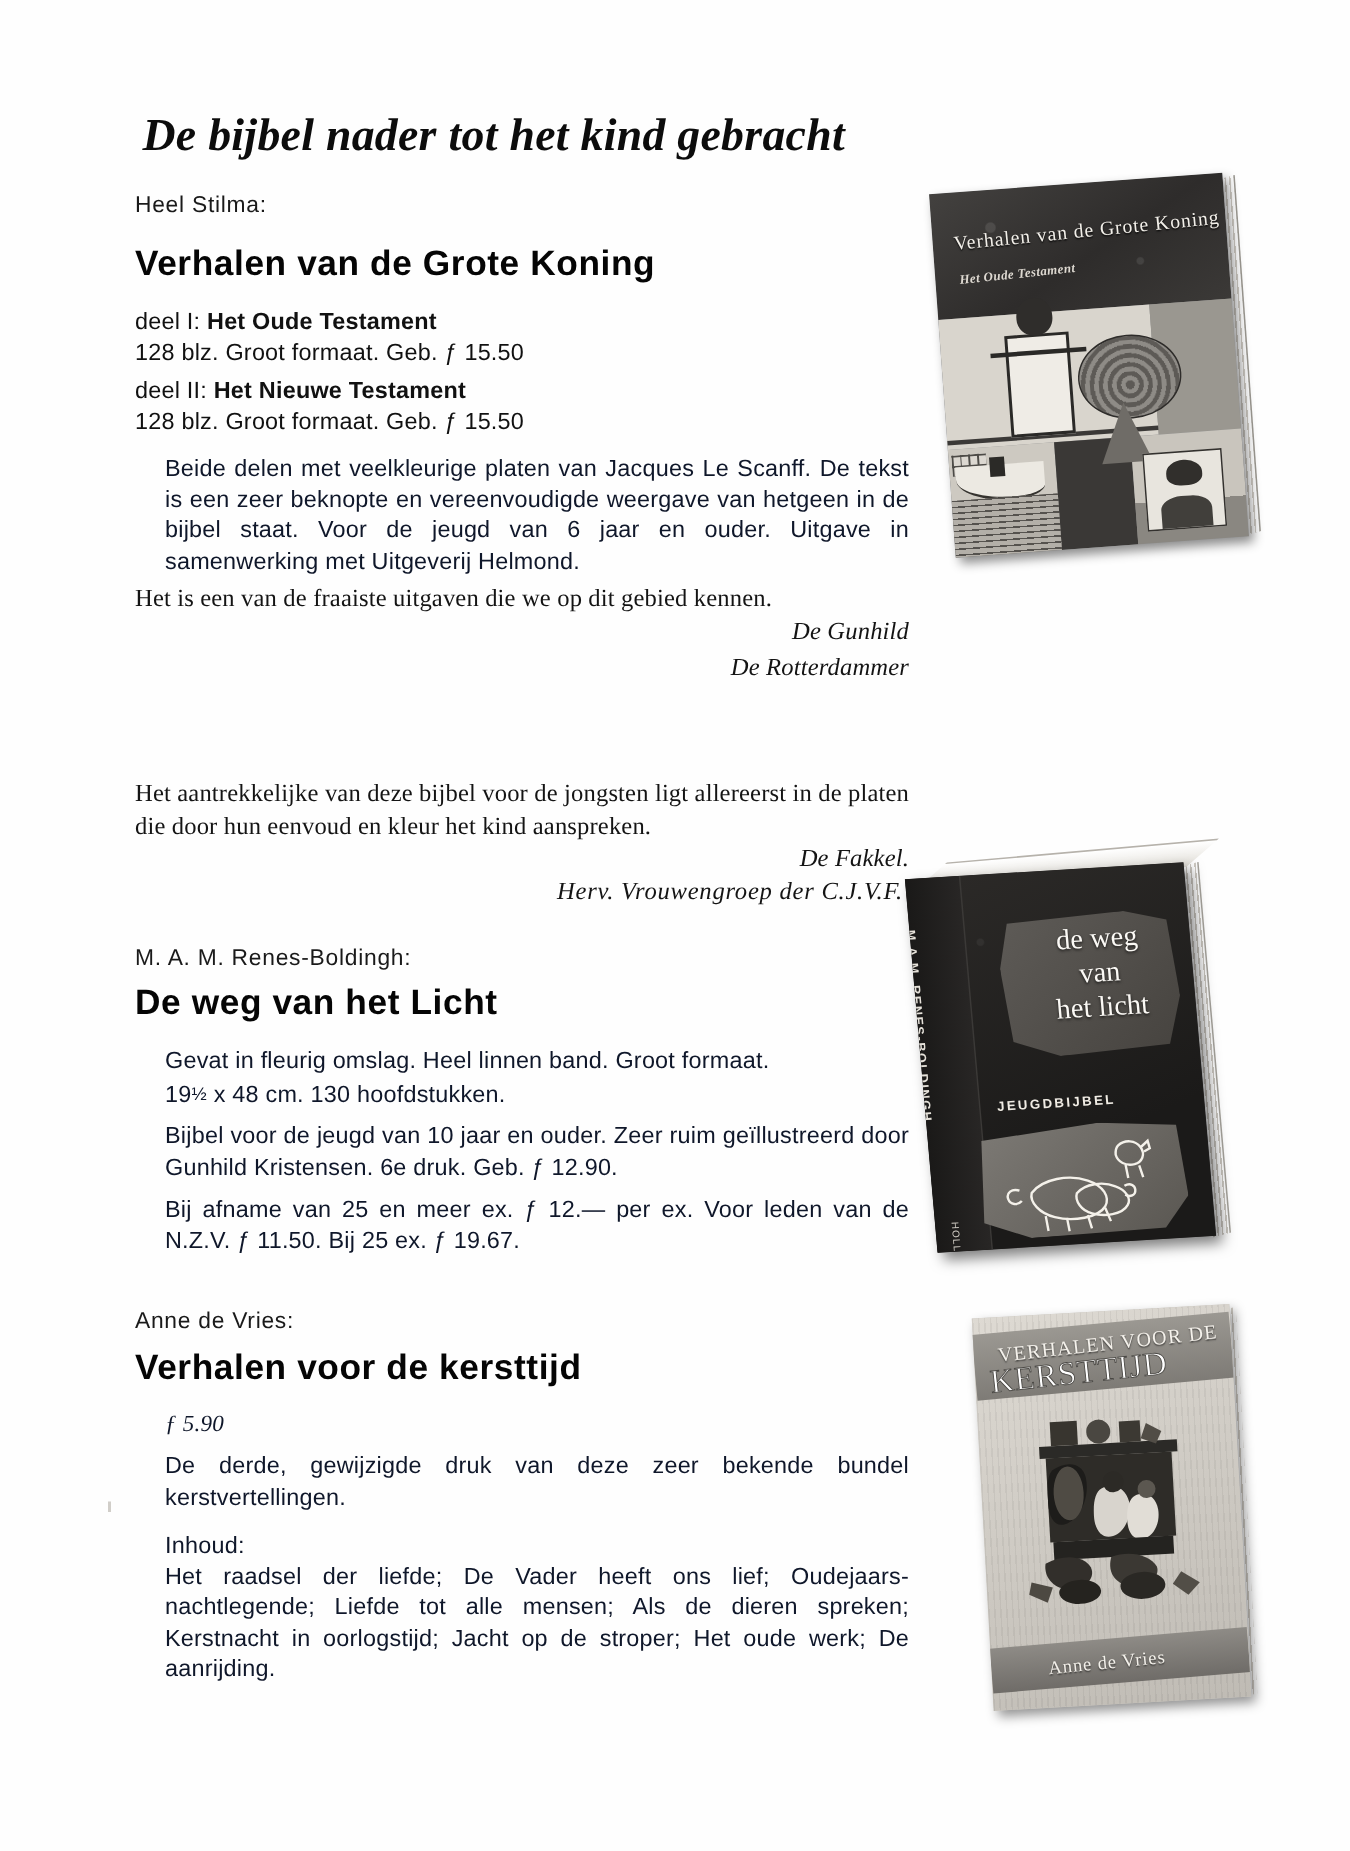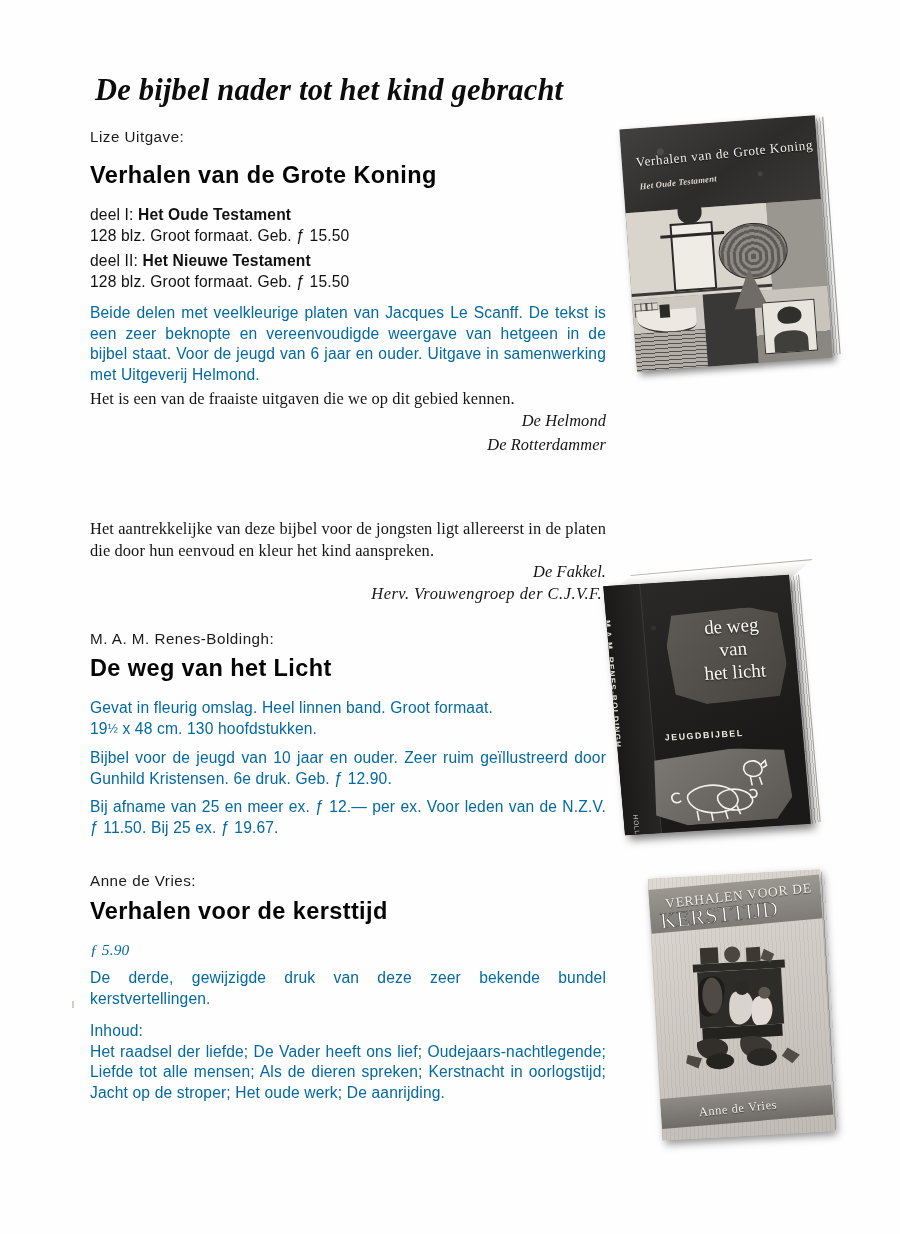--- a/index.html
+++ b/index.html
@@ -51,22 +51,23 @@
   .book-title {
     font-size: 23.5px;
     font-weight: 700;
     letter-spacing: 0.4px;
     color: #050505;
   }
   .sans-body {
     font-size: 15.6px;
     line-height: 20.5px;
     letter-spacing: 0.15px;
-    color: #0369a1;
+    color: #0f172a;
     text-align: justify;
+    margin-left: 20px;
   }
   .sans-body.noj { text-align: left; }
   .price-sans { font-style: italic; font-family: "Liberation Serif", serif; }
 
   .deel {
     font-size: 15.6px;
     line-height: 20.5px;
     letter-spacing: 0.15px;
   }
   .deel .lbl { font-weight: 400; }
@@ -369,21 +370,21 @@
   }
 </style>
 </head>
 <body>
 
 <div class="page">
 
   <div class="page-title">De bijbel nader tot het kind gebracht</div>
 
   <div class="col" style="top:128px;">
-    <div class="byline">Lize Uitgave:</div>
+    <div class="byline">Heel Stilma:</div>
   </div>
 
   <div class="col" style="top:162px;">
     <div class="book-title">Verhalen van de Grote Koning</div>
   </div>
 
   <div class="col" style="top:205px;">
     <div class="deel">
       <span class="lbl">deel I:</span>
       <span class="nm">Het Oude Testament</span><br>
@@ -399,21 +400,21 @@
     </div>
   </div>
 
   <div class="col" style="top:303px;">
     <div class="sans-body">Beide delen met veelkleurige platen van Jacques Le Scanff. De tekst is een zeer beknopte en vereenvoudigde weergave van hetgeen in de bijbel staat. Voor de jeugd van 6 jaar en ouder. Uitgave in samenwerking met Uitgeverij Helmond.</div>
   </div>
 
   <div class="col" style="top:388px;">
     <div class="quote">
       <span>Het is een van de fraaiste uitgaven die we op dit gebied kennen.</span>
-      <span class="attrib-right src">De Helmond</span>
+      <span class="attrib-right src">De Gunhild</span>
     </div>
   </div>
 
   <div class="col" style="top:434px;">
     <div class="quote">
       <span class="attrib-right src">De Rotterdammer</span>
     </div>
   </div>
 
   <div class="col" style="top:518px;">

